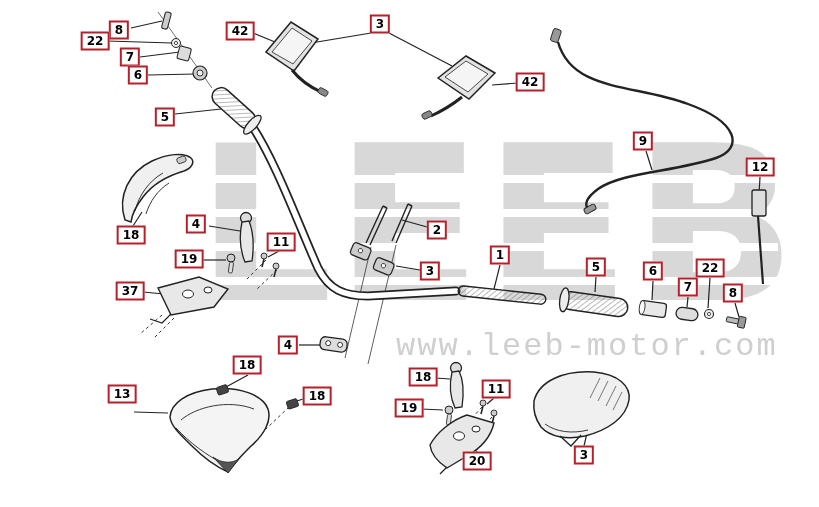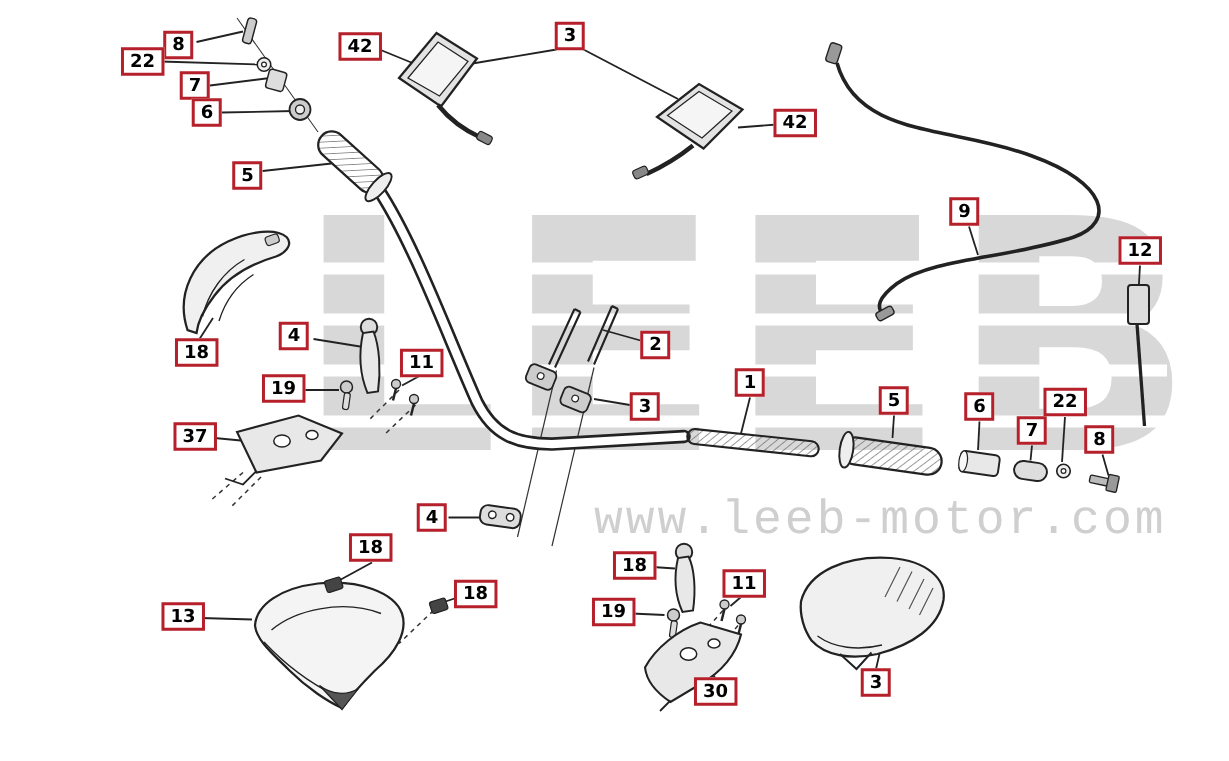--- a/index.html
+++ b/index.html
@@ -335,17 +335,17 @@
   <div class="callout" style="left:653px;top:271px">6</div>
   <div class="callout" style="left:710px;top:268px">22</div>
   <div class="callout" style="left:688px;top:287px">7</div>
   <div class="callout" style="left:733px;top:293px">8</div>
   <div class="callout" style="left:288px;top:345px">4</div>
   <div class="callout" style="left:247px;top:365px">18</div>
   <div class="callout" style="left:317px;top:396px">18</div>
   <div class="callout" style="left:423px;top:377px">18</div>
   <div class="callout" style="left:409px;top:408px">19</div>
   <div class="callout" style="left:496px;top:389px">11</div>
-  <div class="callout" style="left:122px;top:411px">13</div>
-  <div class="callout" style="left:477px;top:461px">30</div>
+  <div class="callout" style="left:122px;top:394px">13</div>
+  <div class="callout" style="left:477px;top:461px">20</div>
   <div class="callout" style="left:584px;top:455px">3</div>
 
 </div>
 
 </body></html>

